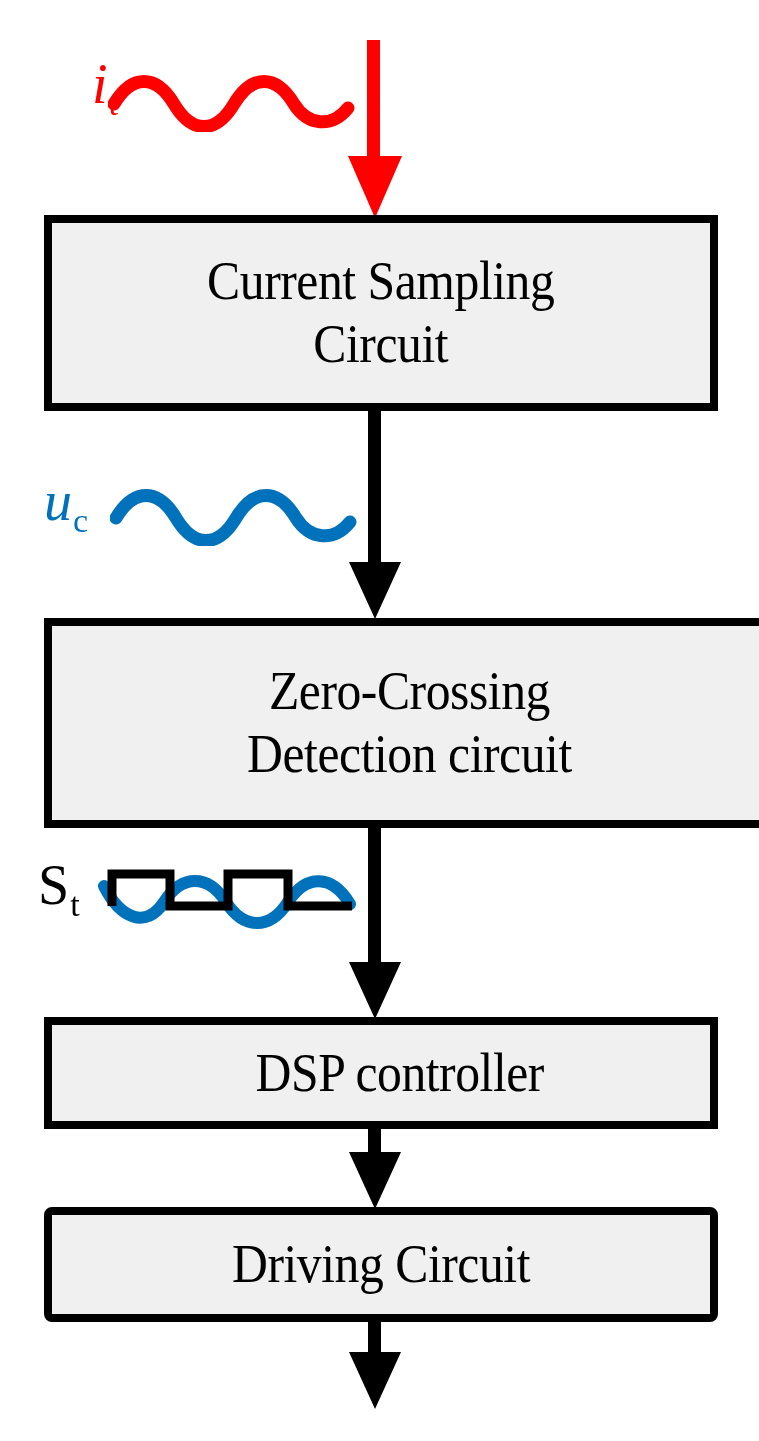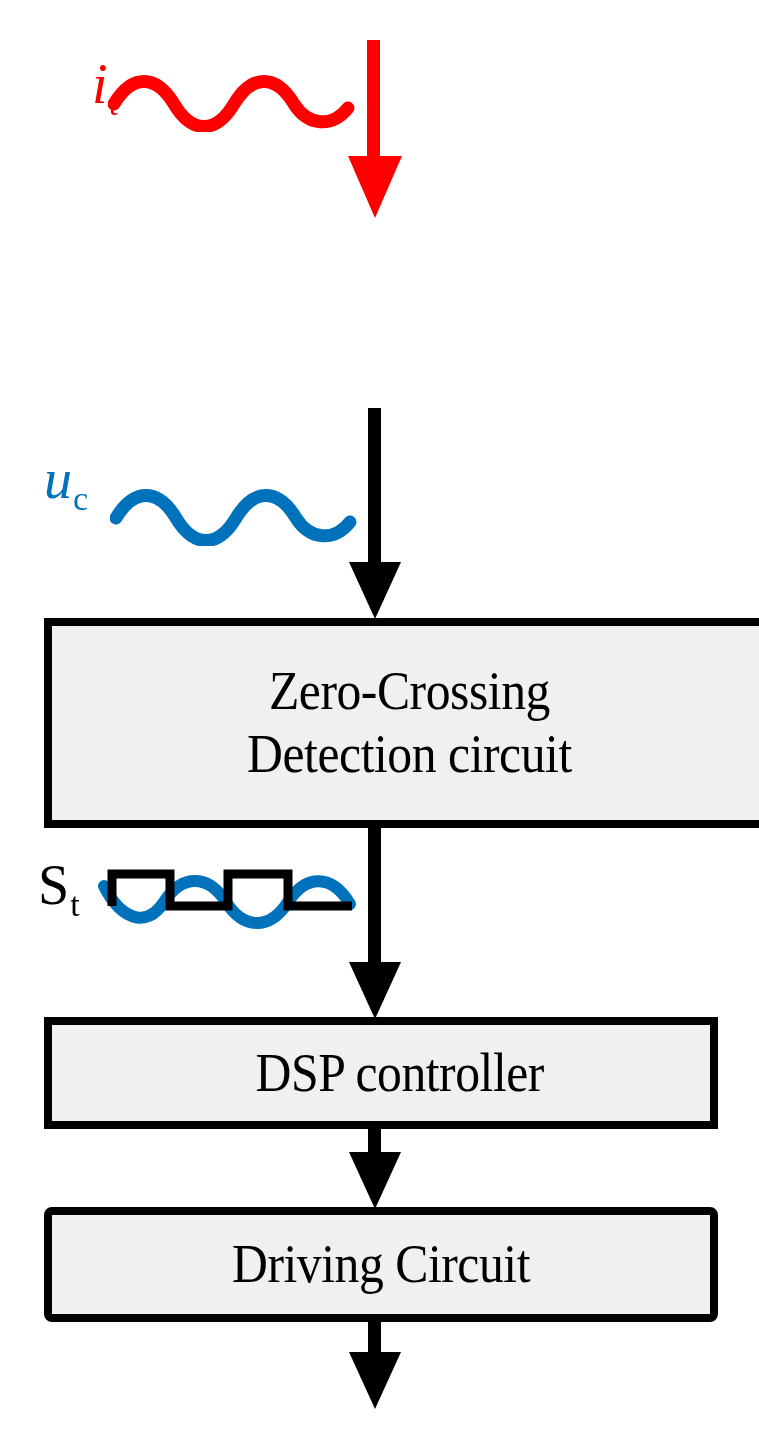--- a/index.html
+++ b/index.html
@@ -74,27 +74,31 @@
 
   <svg class="wave-svg" style="left:108px; top:62px;" width="250" height="70" viewBox="0 0 250 70">
     <path d="M 6 42 C 24 12, 48 12, 66 42 C 84 72, 108 72, 126 42 C 144 12, 168 12, 186 42 C 200 64, 224 66, 240 46" fill="none" stroke="#FF0000" stroke-width="13" stroke-linecap="round"></path>
   </svg>
 
   <svg class="arrow-svg" style="left:340px; top:36px;" width="70" height="185" viewBox="0 0 70 185">
     <rect x="27" y="4" width="13" height="122" fill="#FF0000"></rect>
     <polygon points="8,120 62,120 35,182" fill="#FF0000"></polygon>
   </svg>
 
+  <div class="block" style="left:44px; top:215px; width:674px; height:196px;">
+    <div class="block-label">Current Sampling
+Circuit</div>
+  </div>
 
   <svg class="arrow-svg" style="left:340px; top:408px;" width="70" height="214" viewBox="0 0 70 214">
     <rect x="28" y="0" width="13" height="158" fill="#000000"></rect>
     <polygon points="9,154 61,154 35,211" fill="#000000"></polygon>
   </svg>
 
-  <div class="signal-label" style="left:44px; top:451px; color:#0072BC;">
+  <div class="signal-label" style="left:44px; top:473px; color:#0072BC;">
     <span>u</span><span class="sub">c</span>
   </div>
 
   <svg class="wave-svg" style="left:110px; top:476px;" width="250" height="70" viewBox="0 0 250 70">
     <path d="M 6 42 C 24 12, 48 12, 66 42 C 84 72, 108 72, 126 42 C 144 12, 168 12, 186 42 C 200 64, 224 66, 240 46" fill="none" stroke="#0072BC" stroke-width="13" stroke-linecap="round"></path>
   </svg>
 
   <div class="block" style="left:44px; top:618px; width:730px; height:210px;">
     <div class="block-label">Zero-Crossing
 Detection circuit</div>

